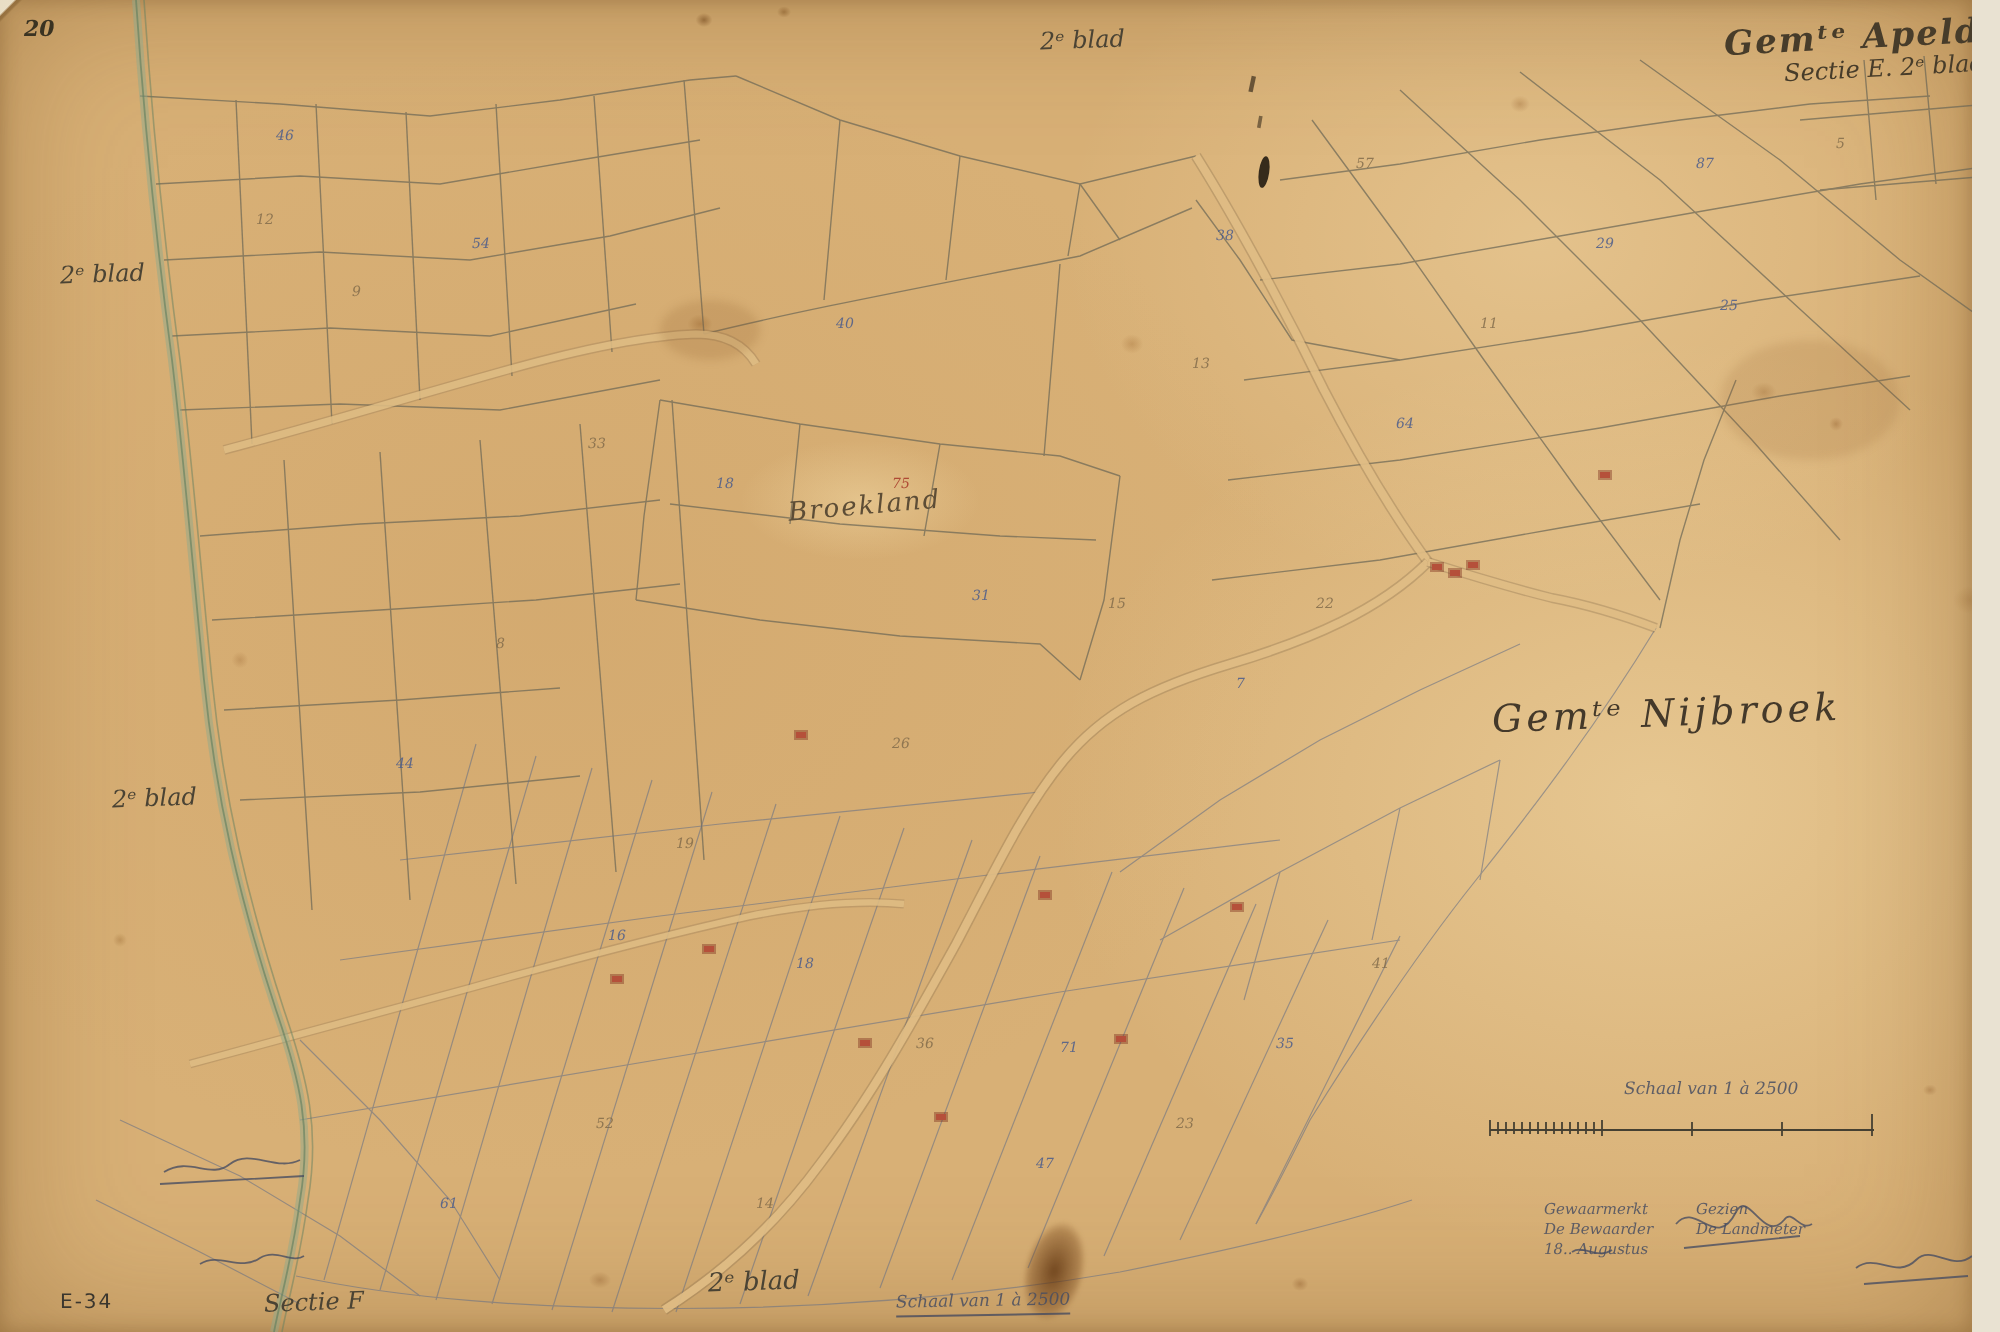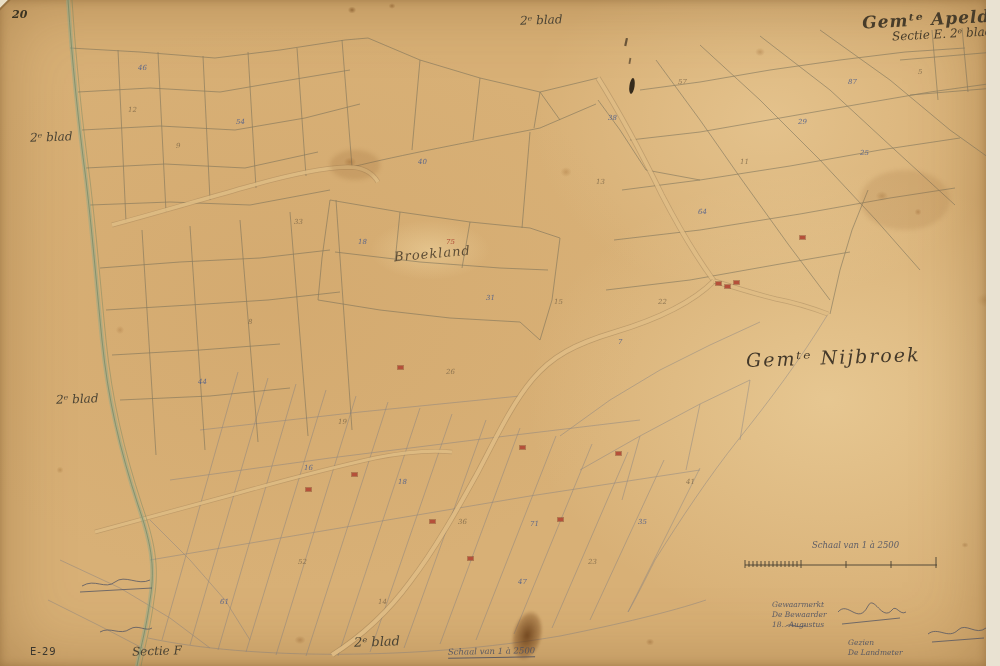--- a/index.html
+++ b/index.html
@@ -187,21 +187,21 @@
       <path d="M786,626 C792,622 798,630 806,625"></path>
     </g>
   </svg>
 
   <div class="stain-big"></div>
   <div class="stain-soft" style="left:860px;top:170px;width:90px;height:60px;background:rgba(150,100,50,.16);"></div>
   <div class="stain-soft" style="left:330px;top:150px;width:50px;height:30px;background:rgba(140,90,40,.18);"></div>
   <div class="corner-cut"></div>
 
   <div class="lbl ink" style="left:12px;top:8px;font-size:11px;font-weight:bold;">20</div>
-  <div class="lbl" style="left:30px;top:646px;font-size:10px;font-family:'DejaVu Sans',sans-serif;font-style:normal;letter-spacing:1px;color:#3a362e;">E-29</div>
+  <div class="lbl" style="left:30px;top:646px;font-size:10px;font-family:'DejaVu Sans',sans-serif;font-style:normal;letter-spacing:1px;color:#3a362e;">E-34</div>
 
   <div class="lbl title1" style="left:862px;top:8px;">Gemᵗᵉ Apeldoorn</div>
   <div class="lbl title2" style="left:892px;top:27px;">Sectie E. 2ᵉ blad</div>
 
   <div class="lbl muni" style="left:746px;top:346px;">Gemᵗᵉ Nijbroek</div>
   <div class="lbl loc" style="left:394px;top:246px;">Broekland</div>
   <div class="lbl edge" style="left:132px;top:644px;font-size:12px;">Sectie F</div>
 
   <div class="lbl edge" style="left:520px;top:13px;">2ᵉ blad</div>
   <div class="lbl edge" style="left:30px;top:130px;">2ᵉ blad</div>
@@ -210,21 +210,21 @@
 
   <div class="lbl faded scale-caption" style="left:812px;top:540px;">Schaal van 1 à 2500</div>
   <div class="lbl faded scale-caption-b" style="left:448px;top:646px;">Schaal van 1 à 2500</div>
 
 
   <div class="lbl faded tiny" style="left:772px;top:600px;">
     <div>Gewaarmerkt</div>
     <div>De Bewaarder</div>
     <div>18.. Augustus</div>
   </div>
-  <div class="lbl faded tiny" style="left:848px;top:600px;margin-top:38px;">
+  <div class="lbl faded tiny" style="left:848px;top:600px;">
     <div>Gezien</div>
     <div>De Landmeter</div>
   </div>
 
   <div>
       <span class="pnum" style="left: 138px; top: 64px;">46</span>
       <span class="pnum s" style="left: 128px; top: 106px;">12</span>
       <span class="pnum" style="left: 236px; top: 118px;">54</span>
       <span class="pnum s" style="left: 176px; top: 142px;">9</span>
       <span class="pnum" style="left: 418px; top: 158px;">40</span>

